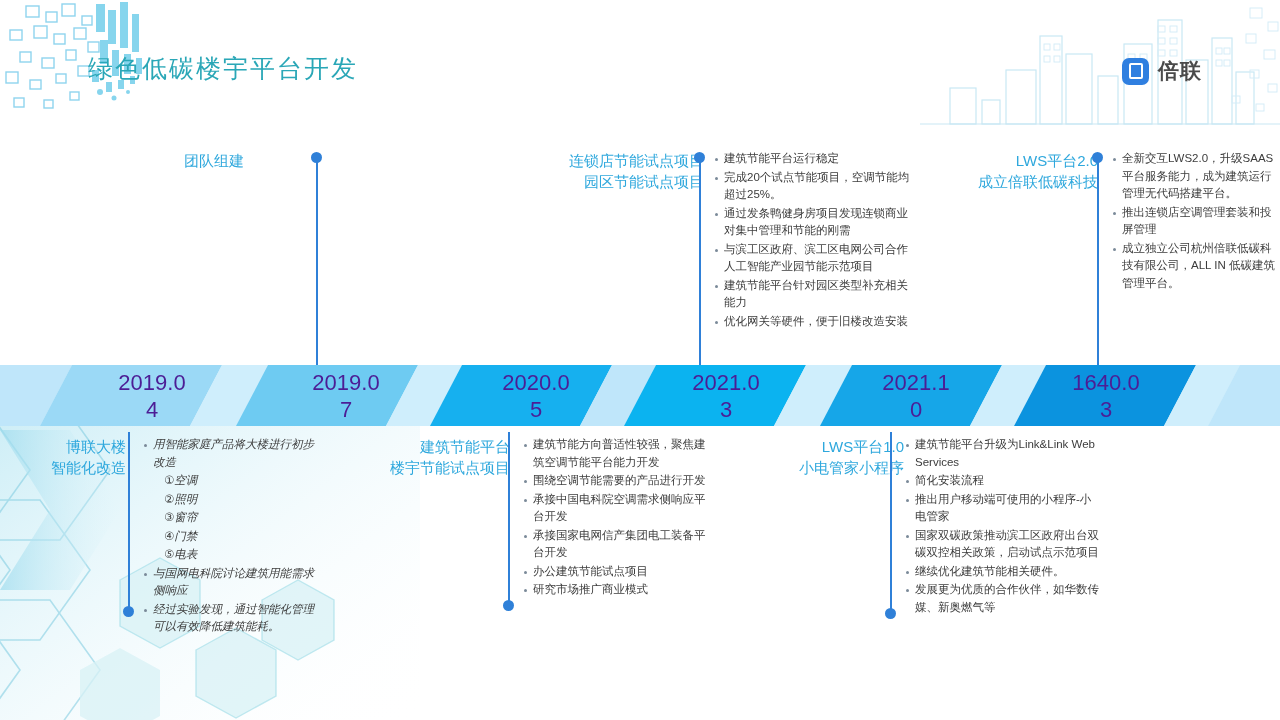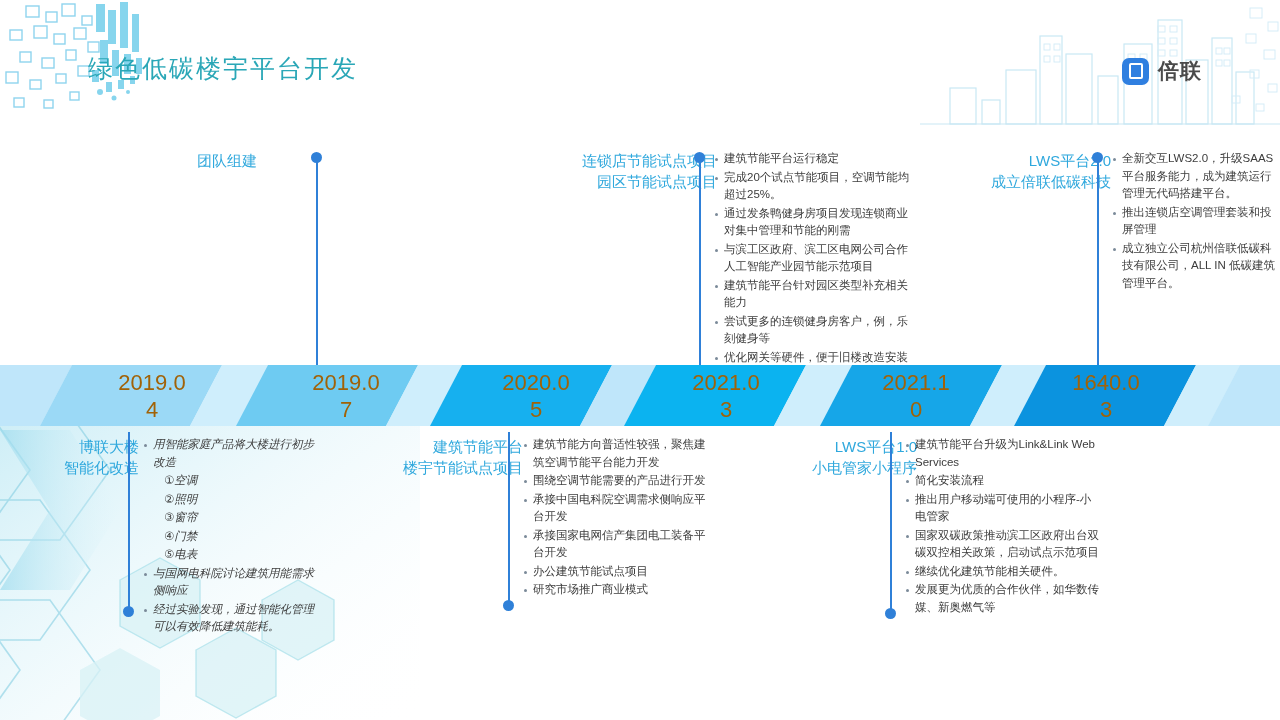--- a/index.html
+++ b/index.html
@@ -29,25 +29,25 @@
 
   
   .bl-deco{position:absolute;left:0;bottom:0;width:420px;height:330px;pointer-events:none;}
 
   
   .band{position:absolute;left:0;top:365px;width:1280px;height:61px;overflow:hidden;}
   .band-bg{position:absolute;inset:0;}
   .band-labels{position:absolute;inset:0;}
   .band-date{
     position:absolute;top:4px;width:118px;text-align:center;
-    color:#a16207;font-size:22px;line-height:27px;
+    color:#4c1d95;font-size:22px;line-height:27px;
   }
 
   
-  .entry{position:absolute;padding-left:13px;}
+  .entry{position:absolute;}
   .entry .rail{position:absolute;width:2px;background:#2f80d8;}
   .entry .dot{
     position:absolute;width:11px;height:11px;border-radius:50%;
     background:#2f80d8;
   }
   .entry .head{
     position:absolute;color:#2fa8dd;font-size:15px;line-height:21px;
     white-space:nowrap;
   }
   .entry .head.right{text-align:right;}
@@ -213,21 +213,20 @@
     </div>
     <div class="dot" style="left:174px;top:2px;"></div>
     <div class="rail" style="left:179px;top:8px;height:212px;"></div>
     <div class="body" style="left:193px;top:0;width:200px;">
       <ul>
         <li>建筑节能平台运行稳定</li>
         <li>完成20个试点节能项目，空调节能均超过25%。</li>
         <li>通过发条鸭健身房项目发现连锁商业对集中管理和节能的刚需</li>
         <li>与滨工区政府、滨工区电网公司合作人工智能产业园节能示范项目</li>
         <li>建筑节能平台针对园区类型补充相关能力</li>
-        <li>尝试更多的连锁健身房客户，例，乐刻健身等</li>
         <li>优化网关等硬件，便于旧楼改造安装</li>
       </ul>
     </div>
   </div>
 
   <div class="entry entry-top" style="left:940px;top:150px;width:340px;height:215px;">
     <div class="head right" style="right:182px;top:0;">
       <div>LWS平台2.0</div>
       <div>成立倍联低碳科技</div>
     </div>

